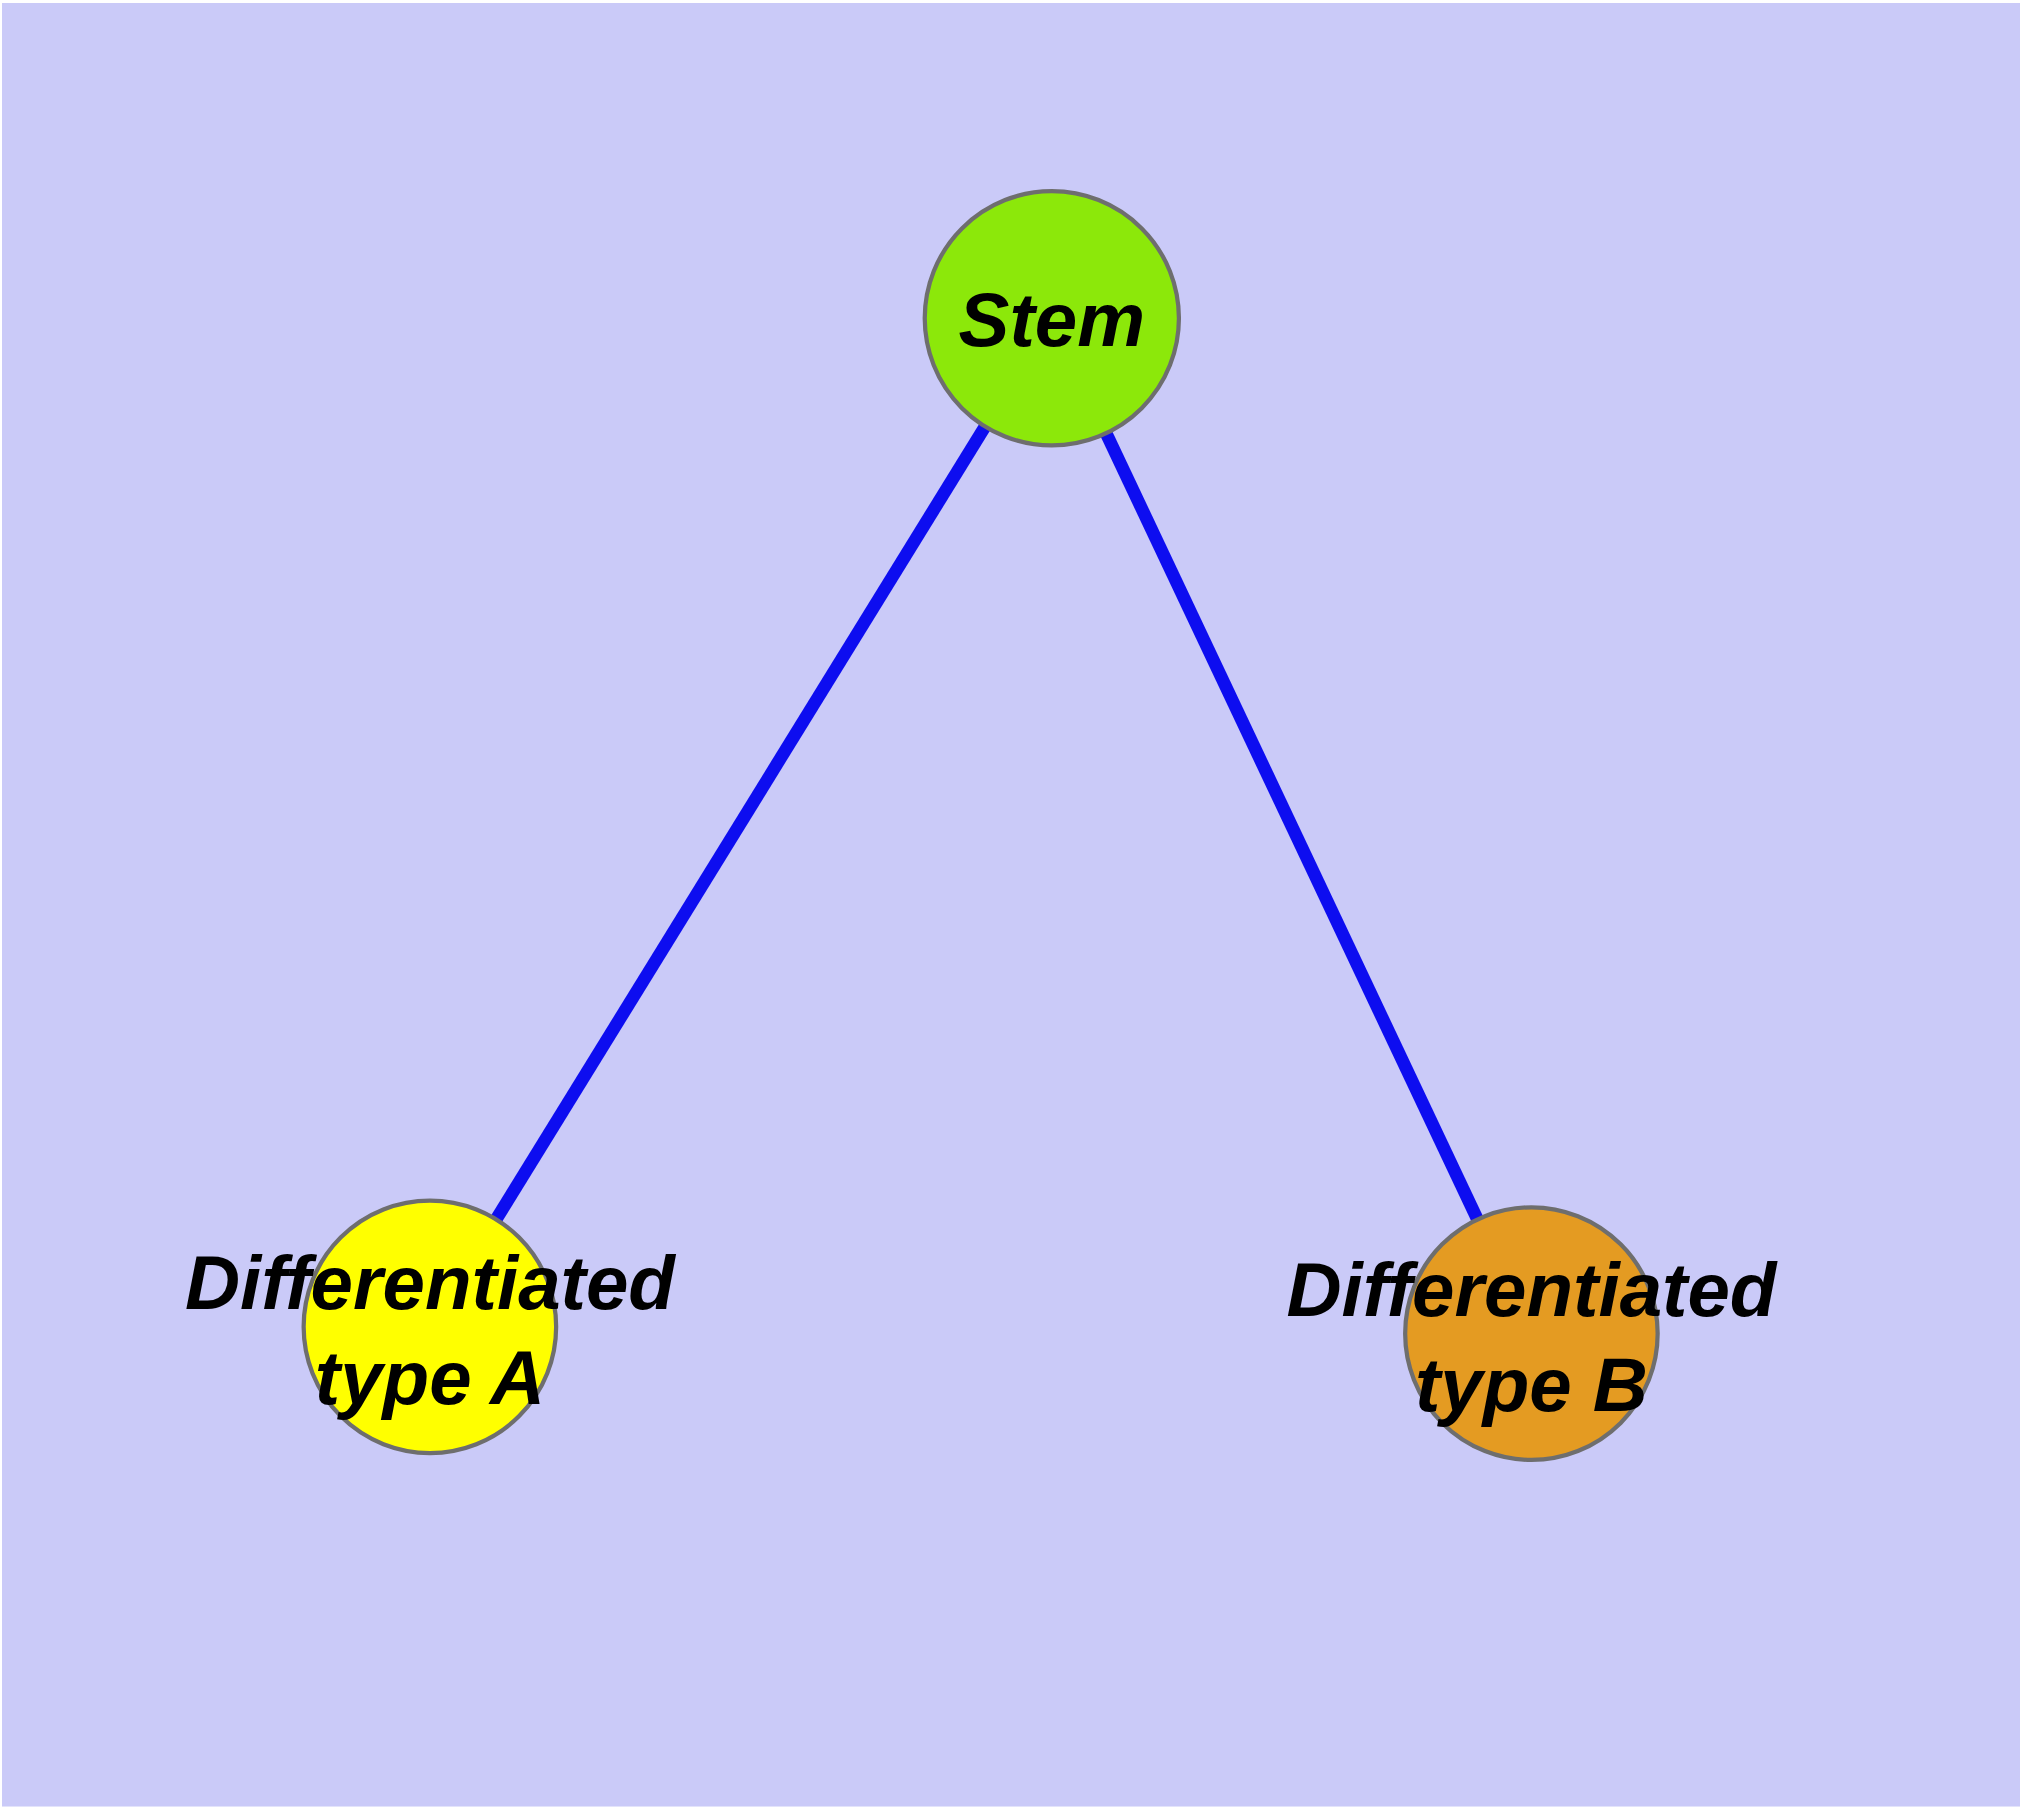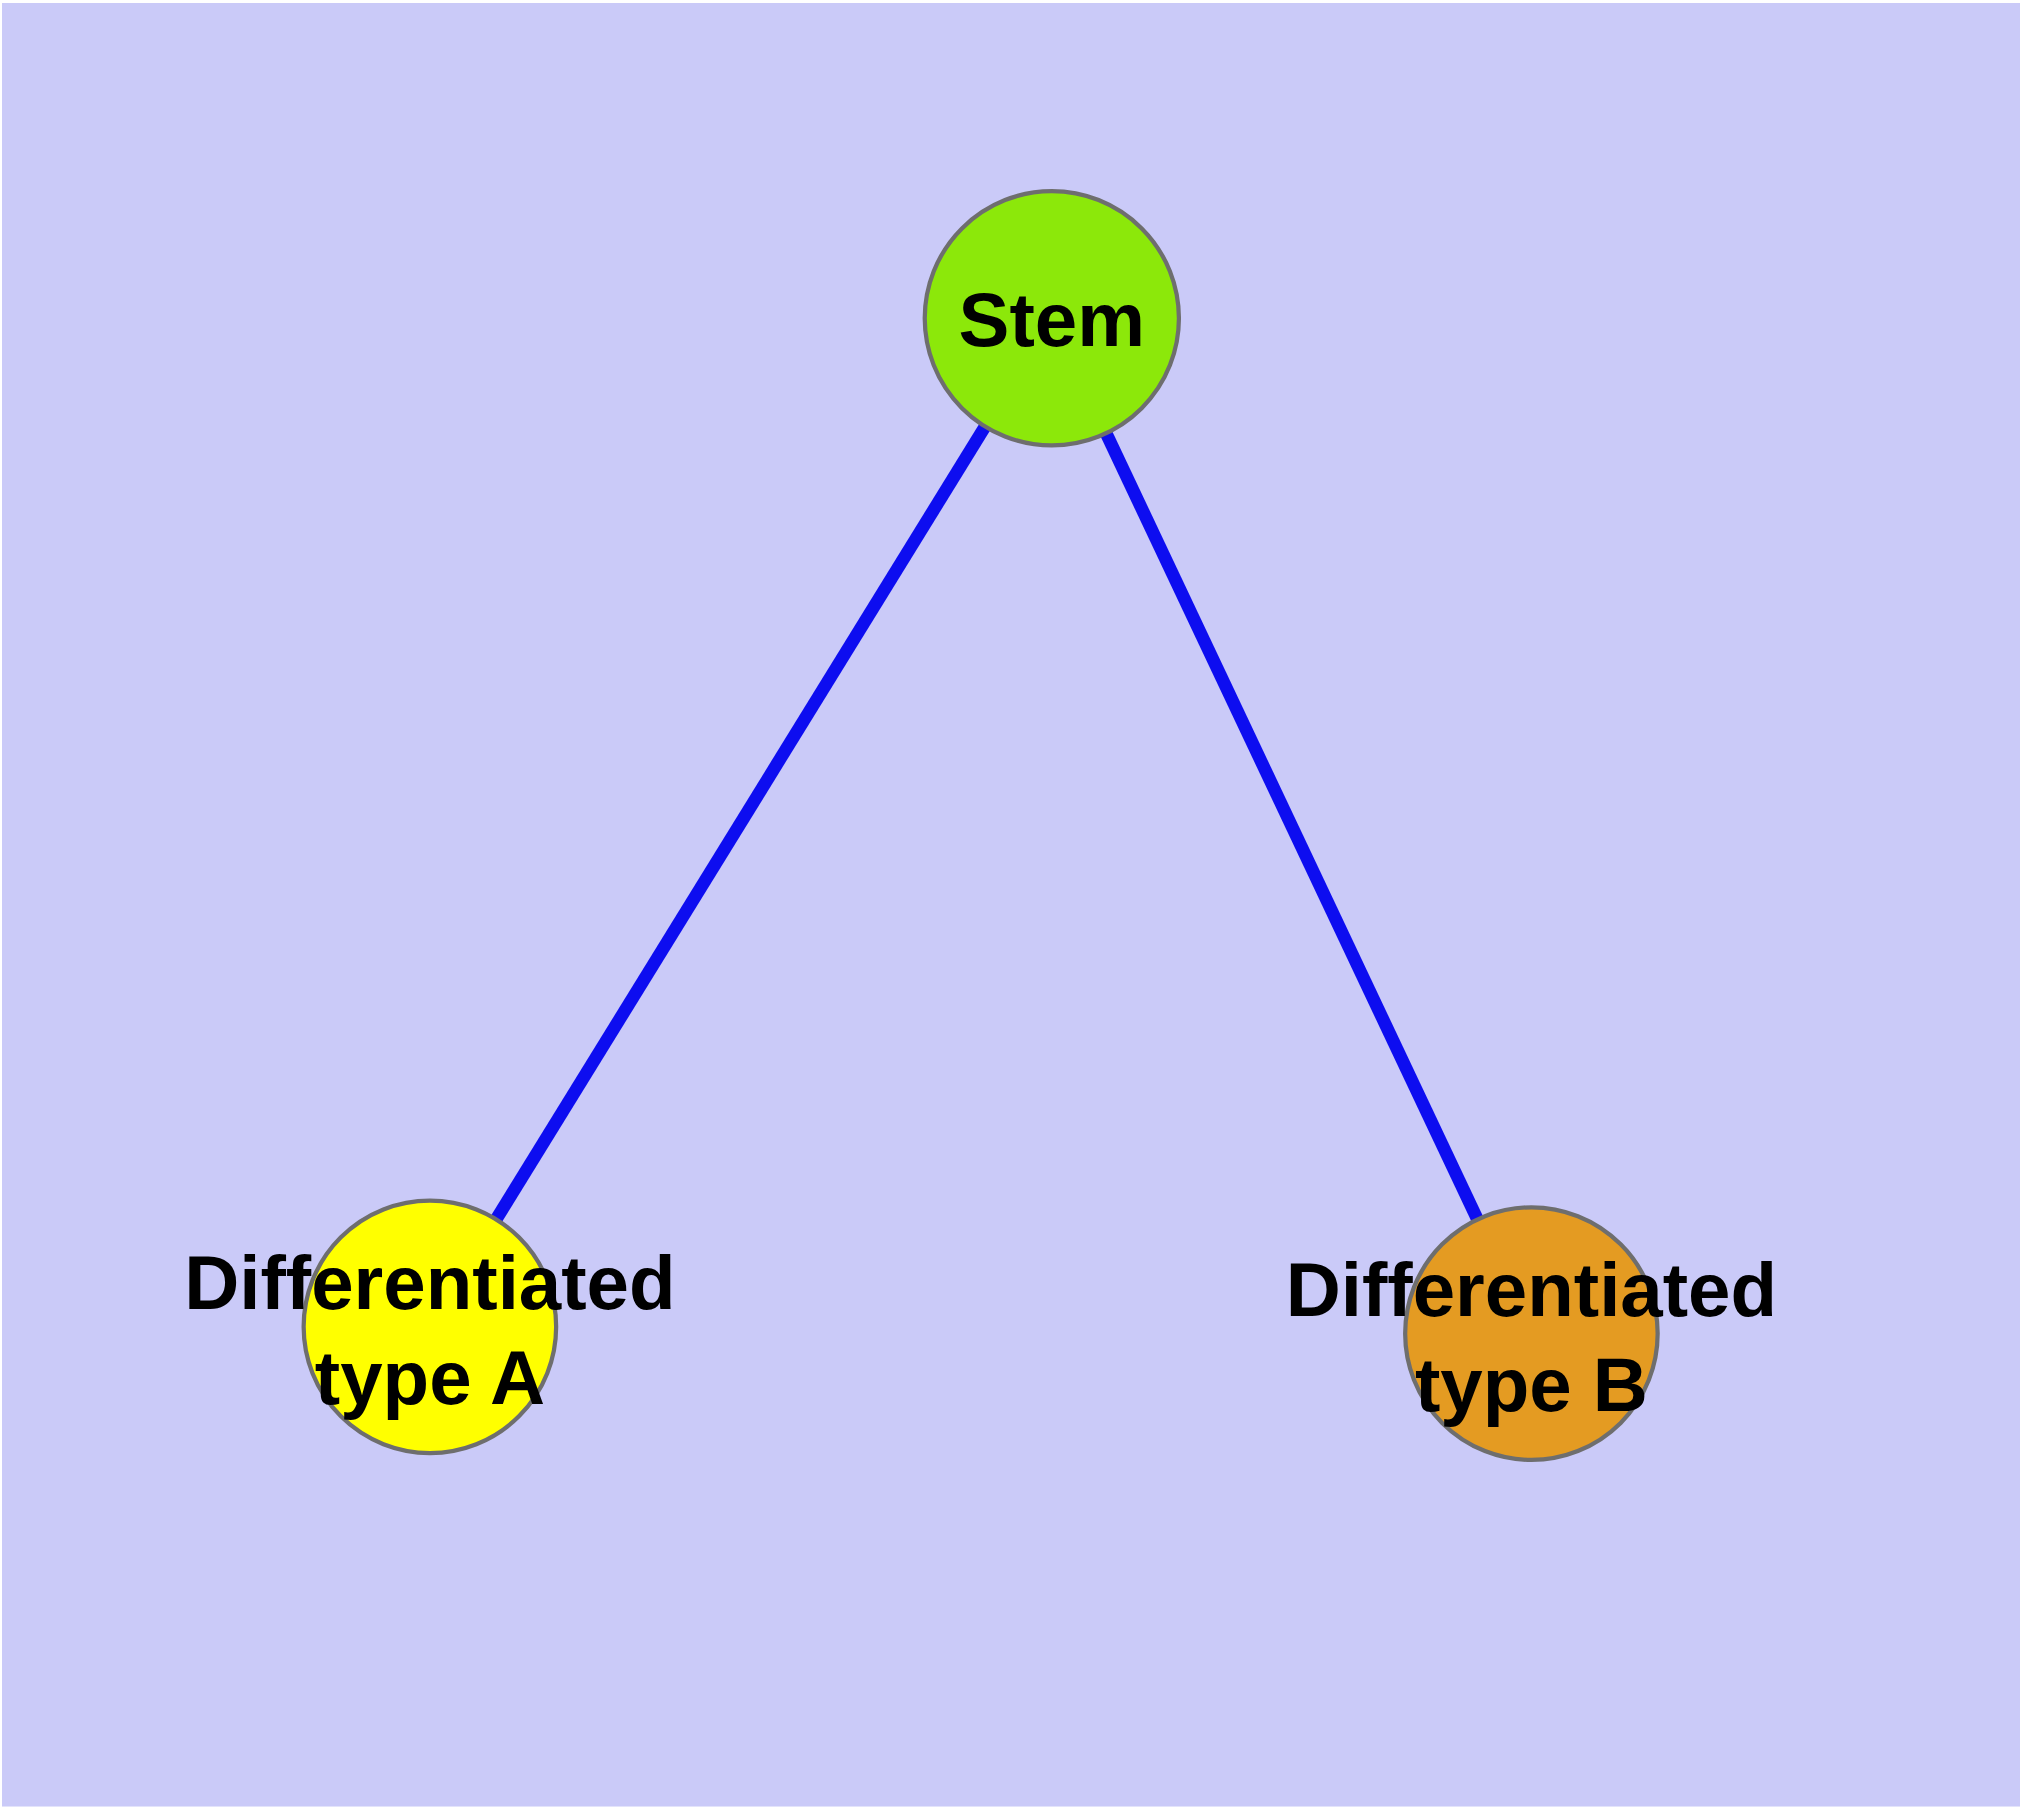--- a/index.html
+++ b/index.html
@@ -10,20 +10,21 @@
     background: #ffffff;
     font-family: "Liberation Sans", sans-serif;
     overflow: hidden;
   }
   .plot-area {
     position: absolute;
     top: 3.4px;
     left: 1.7px;
     right: 0;
     bottom: 5.1px;
+    font-style: italic;
   }
   svg { display: block; width: 100%; height: 100%; }
   .edge {
     stroke-width: 15;
     fill: none;
     stroke-linecap: butt;
   }
   .node {
     stroke-width: 5;
   }

